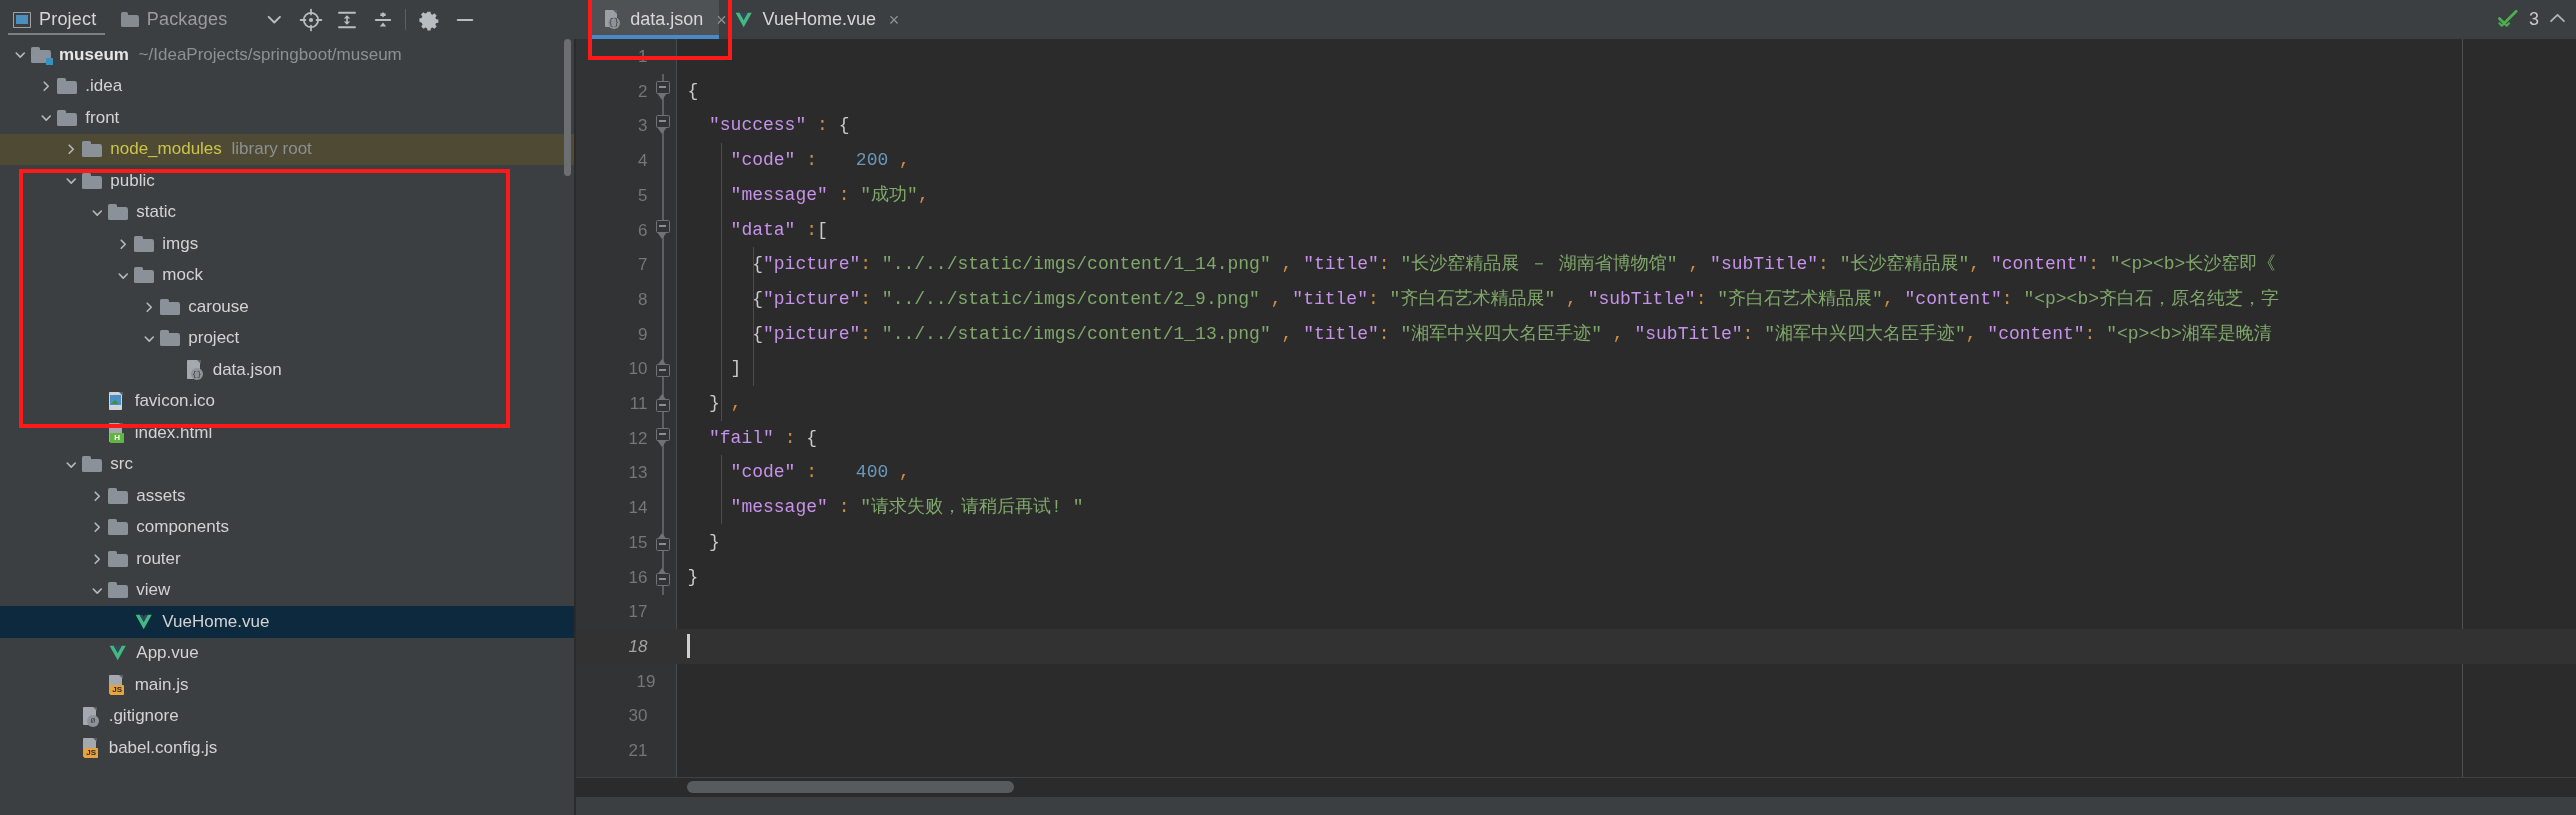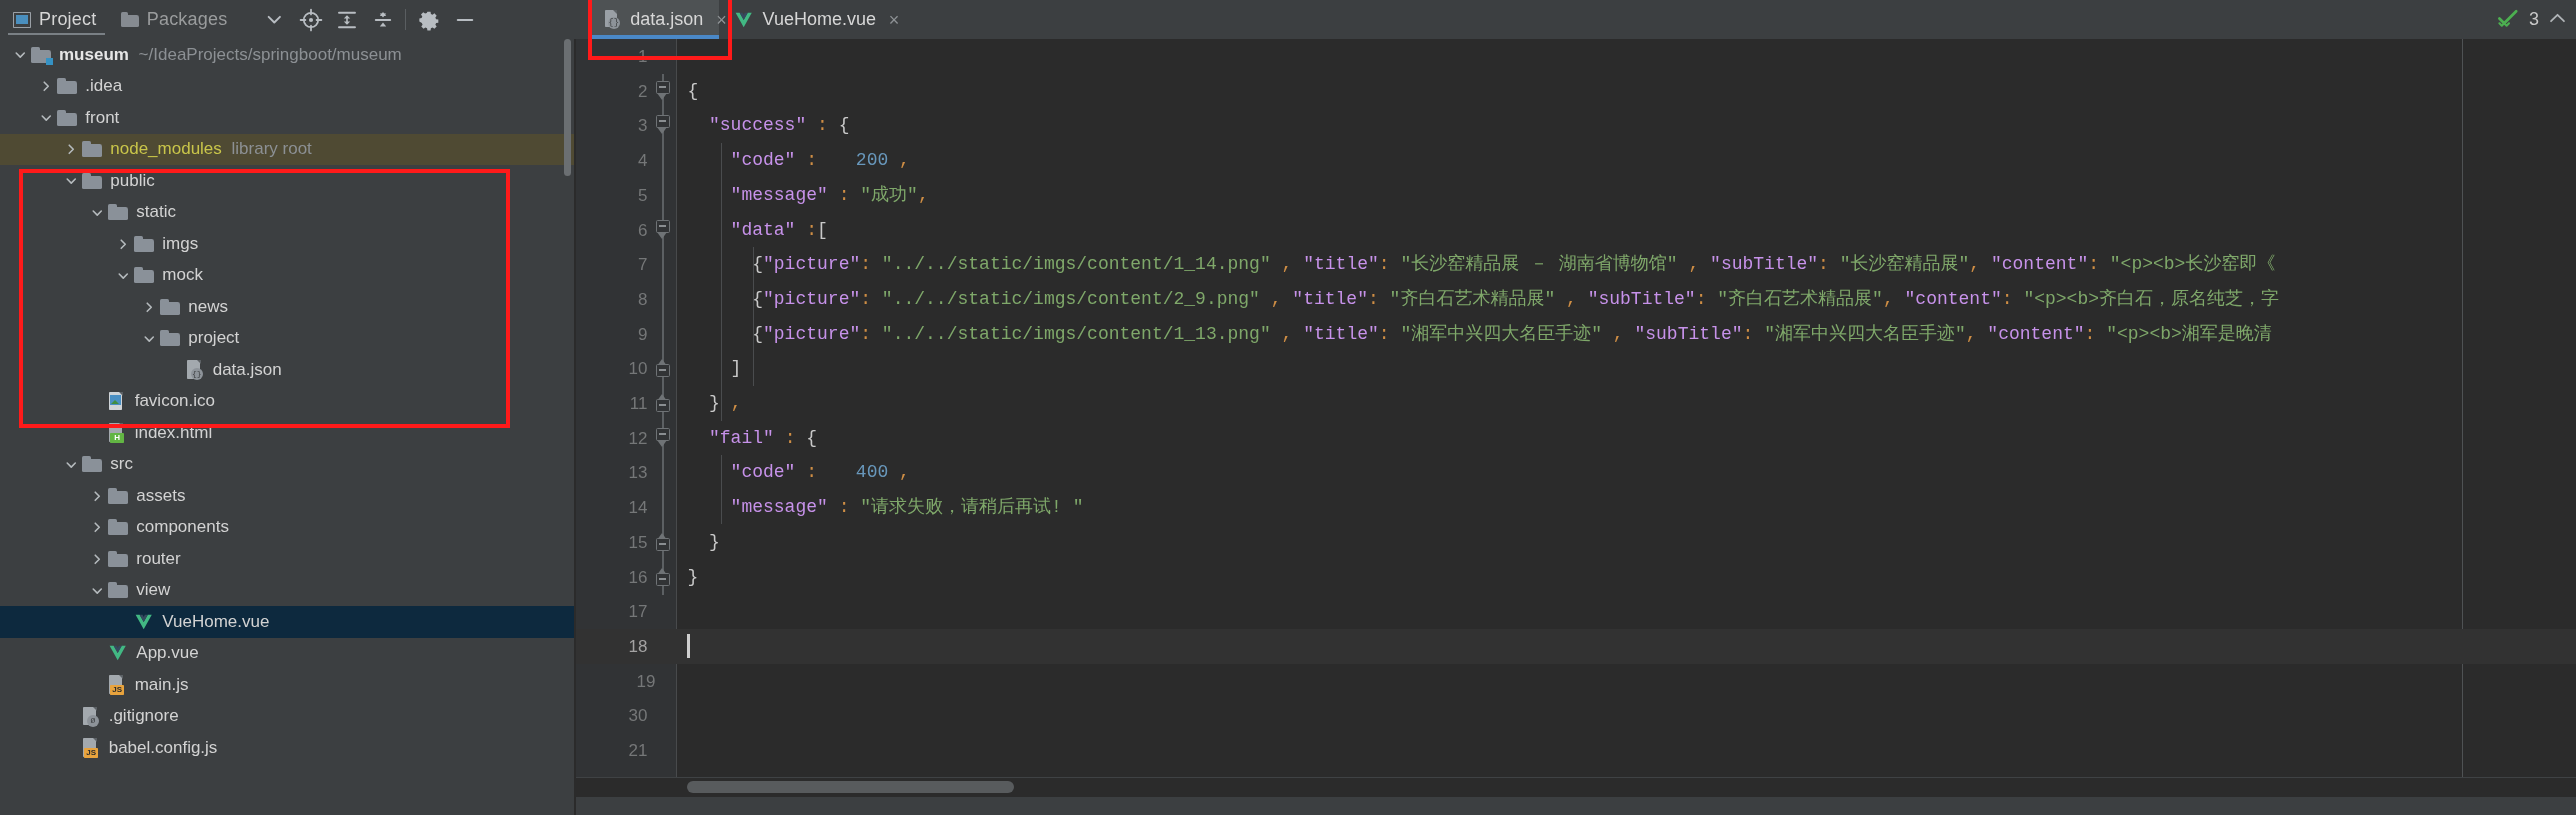--- a/index.html
+++ b/index.html
@@ -119,21 +119,21 @@
   .code-area{position:absolute;left:0;top:0;right:0;bottom:0;}
   .ln-row{
     position:relative;height:35px;display:flex;align-items:center;
     font-family:"Liberation Mono","DejaVu Sans Mono",monospace;font-size:18px;
   }
   .ln-row.current{background:#323232;}
   .ln-num{
     position:absolute;left:0;width:71px;text-align:right;color:#757778;font-size:17px;
     font-family:"Liberation Sans",sans-serif;
   }
-  .ln-row.current .ln-num{color:#a4a3a3;}
+  .ln-row.current .ln-num{color:#a4a3a3;font-style:italic;}
   .fold-col{position:absolute;left:77px;top:0;width:19.4px;height:35px;}
   .fold-line{position:absolute;left:9px;top:0;width:1.6px;height:35px;background:#5c6063;}
   .fold-minus{
     position:absolute;left:2.4px;top:7.3px;width:14.5px;height:13px;
     border:1.6px solid #6f7376;border-radius:1.6px;box-sizing:border-box;background:#313335;
   }
   .fold-minus:after{content:"";position:absolute;left:2.4px;top:4px;width:6.5px;height:1.6px;background:#8a8e91;}
   .fold-arrow{
     position:absolute;left:4px;top:18.6px;width:0;height:0;
     border-left:5.6px solid transparent;border-right:5.6px solid transparent;border-top:7.3px solid #6f7376;
@@ -391,21 +391,21 @@
             <span style="display:inline-block;width:139px;"></span>
             <span class="arrow">
               <svg width="11.3" height="14.5" viewBox="0 0 14 18">
                 <path d="M4 4 L9 9 L4 14" fill="none" stroke="#b5babd" stroke-width="2" stroke-linecap="round" stroke-linejoin="round"></path>
               </svg>
             </span>
             <span class="folder">
               <span class="t"></span>
               <span class="f"></span>
             </span>
-            <span class="name">news</span>
+            <span class="name">carouse</span>
           </div>
           <div class="row">
             <span style="display:inline-block;width:139px;"></span>
             <span class="arrow">
               <svg width="14.5" height="11.3" viewBox="0 0 18 14">
                 <path d="M4 5 L9 10 L14 5" fill="none" stroke="#b5babd" stroke-width="2" stroke-linecap="round" stroke-linejoin="round"></path>
               </svg>
             </span>
             <span class="folder">
               <span class="t"></span>

